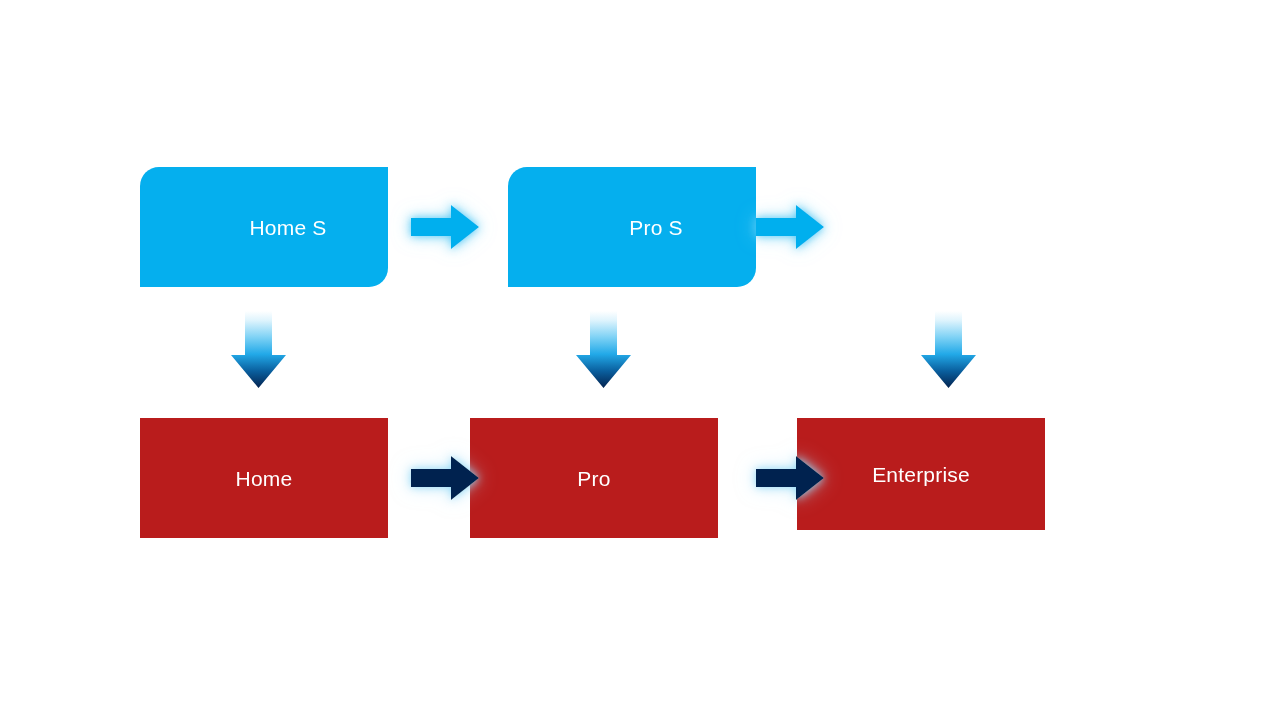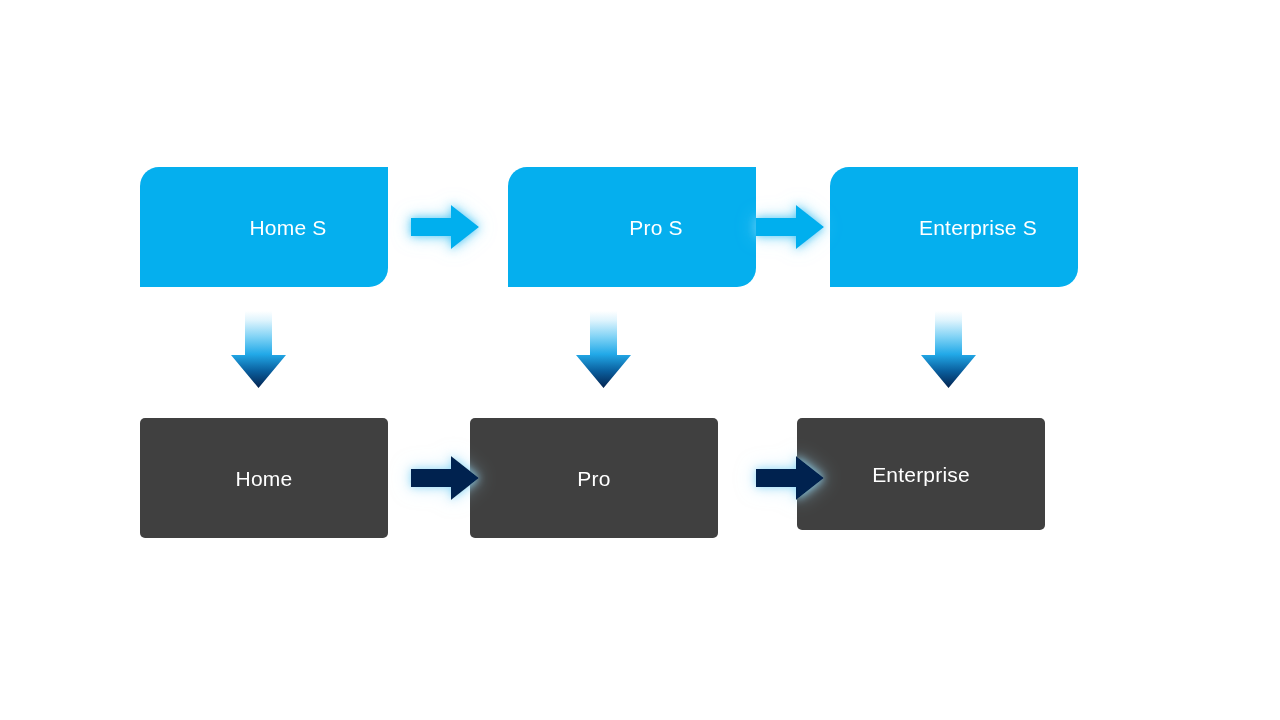--- a/index.html
+++ b/index.html
@@ -41,22 +41,22 @@
   }
 
   
   .node-service {
     background: #05AFEE;
     border-radius: 19px 0 19px 0;
     padding-left: 48px;
   }
   
   .node-product {
-    background: #404040;
-    border-radius: 5px;
+    background: #b91c1c;
+    border-radius: 0;
   }
 
   
   .arrow {
     position: absolute;
     display: block;
   }
   .arrow svg {
     display: block;
     overflow: visible;
@@ -91,23 +91,20 @@
   </svg>
 
   <div class="node node-service" style="left:140px; top:167px; width:248px; height:120px;">
     <span class="node-label">Home S</span>
   </div>
 
   <div class="node node-service" style="left:485px; top:167px; width:248px; height:120px;margin-left:23px;">
     <span class="node-label">Pro S</span>
   </div>
 
-  <div class="node node-service" style="left:830px; top:167px; width:248px; height:120px;">
-    <span class="node-label">Enterprise S</span>
-  </div>
 
   <div class="node node-product" style="left:140px; top:418px; width:248px; height:120px;">
     <span class="node-label">Home</span>
   </div>
 
   <div class="node node-product" style="left:470px; top:418px; width:248px; height:120px;">
     <span class="node-label">Pro</span>
   </div>
 
   <div class="node node-product" style="left:797px; top:418px; width:248px; height:112px;">

